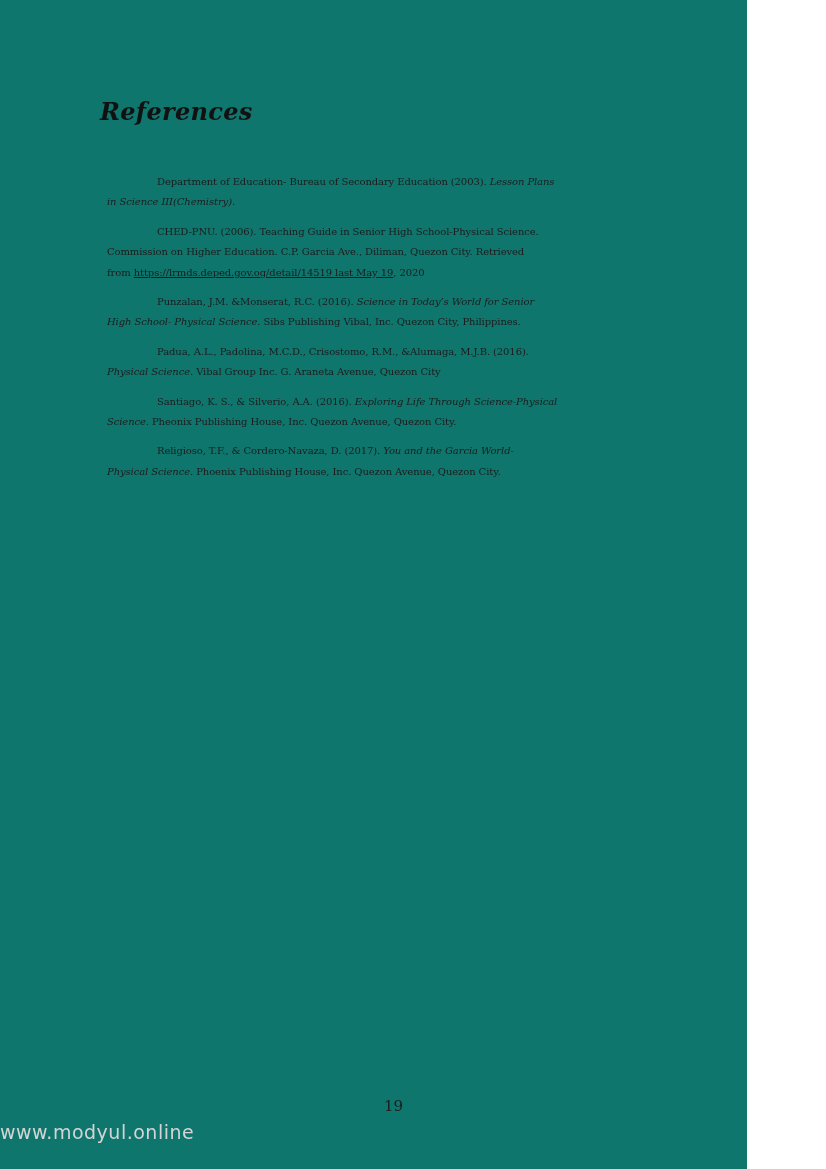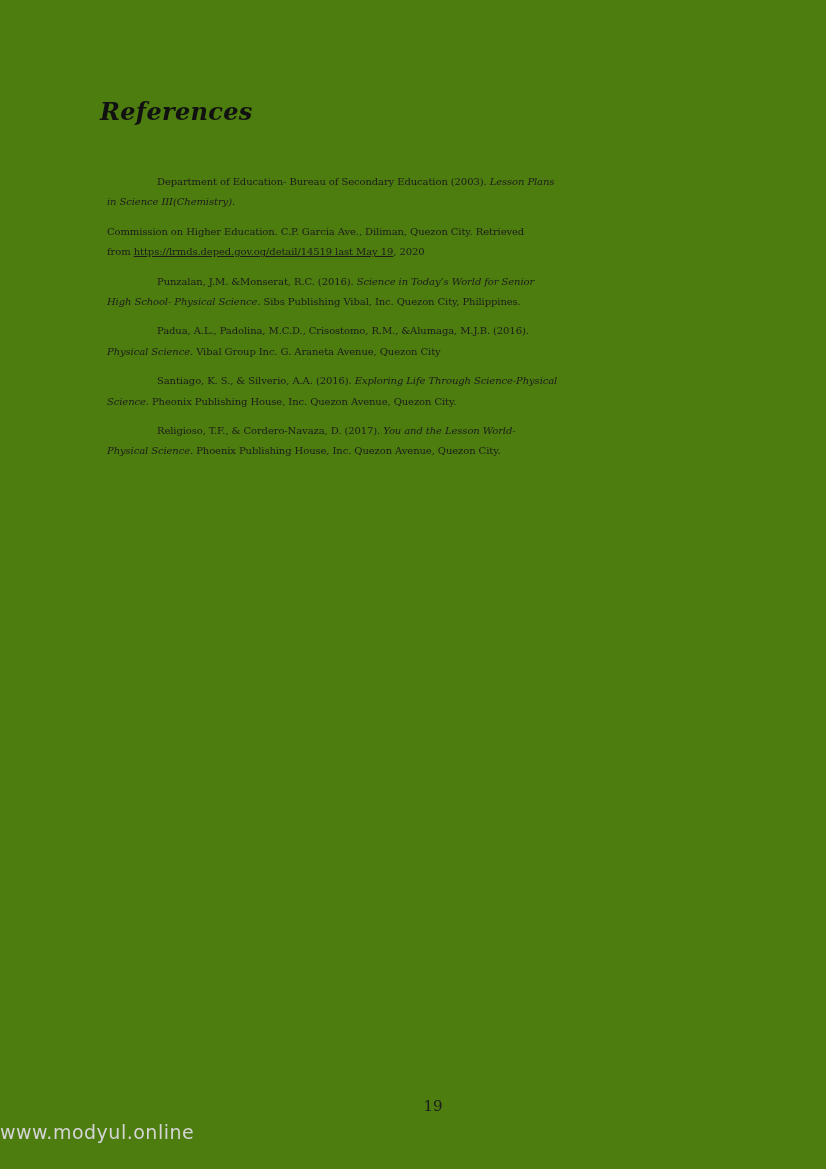--- a/index.html
+++ b/index.html
@@ -1,20 +1,20 @@
 <!DOCTYPE html>
 <html><head>
 <meta charset="utf-8">
 <style>
   html, body { margin: 0; padding: 0; background: #ffffff; }
   .page {
     position: relative;
-    width: 826px;
+    width: 747px;
     height: 1169px;
-    background: #4d7c0f;
+    background: #0f766e;
     font-family: "DejaVu Serif", serif;
     color: #1c1c1c;
     overflow: hidden;
   }
   .content {
     position: absolute;
     left: 100px;
     top: 96px;
     width: 660px;
   }
@@ -69,37 +69,38 @@
 
 <div class="page">
   <div class="content">
     <h1 class="doc-title">References</h1>
     <div>
         <div class="reference">
           <div class="ref-line indent"><span class="run normal">Department of Education- Bureau of Secondary Education (2003). </span><span class="run italic">Lesson Plans</span></div>
           <div class="ref-line"><span class="run italic">in Science III(Chemistry).</span></div>
         </div>
         <div class="reference">
+          <div class="ref-line indent"><span class="run normal">CHED-PNU. (2006). Teaching Guide in Senior High School-Physical Science.</span></div>
           <div class="ref-line"><span class="run normal">Commission on Higher Education. C.P. Garcia Ave., Diliman, Quezon City. Retrieved</span></div>
           <div class="ref-line"><span class="run normal">from </span><span class="run link">https://lrmds.deped.gov.og/detail/14519 last May 19</span><span class="run normal">, 2020</span></div>
         </div>
         <div class="reference">
           <div class="ref-line indent"><span class="run normal">Punzalan, J.M. &amp;Monserat, R.C. (2016). </span><span class="run italic">Science in Today’s World for Senior</span></div>
           <div class="ref-line"><span class="run italic">High School- Physical Science</span><span class="run normal">. Sibs Publishing Vibal, Inc. Quezon City, Philippines.</span></div>
         </div>
         <div class="reference">
           <div class="ref-line indent"><span class="run normal">Padua, A.L., Padolina, M.C.D., Crisostomo, R.M., &amp;Alumaga, M.J.B. (2016).</span></div>
           <div class="ref-line"><span class="run italic">Physical Science.</span><span class="run normal"> Vibal Group Inc. G. Araneta Avenue, Quezon City</span></div>
         </div>
         <div class="reference">
           <div class="ref-line indent"><span class="run normal">Santiago, K. S., &amp; Silverio, A.A. (2016). </span><span class="run italic">Exploring Life Through Science-Physical</span></div>
           <div class="ref-line"><span class="run italic">Science.</span><span class="run normal"> Pheonix Publishing House, Inc. Quezon Avenue, Quezon City.</span></div>
         </div>
         <div class="reference">
-          <div class="ref-line indent"><span class="run normal">Religioso, T.F., &amp; Cordero-Navaza, D. (2017). </span><span class="run italic">You and the Lesson World-</span></div>
+          <div class="ref-line indent"><span class="run normal">Religioso, T.F., &amp; Cordero-Navaza, D. (2017). </span><span class="run italic">You and the Garcia World-</span></div>
           <div class="ref-line"><span class="run italic">Physical Science.</span><span class="run normal"> Phoenix Publishing House, Inc. Quezon Avenue, Quezon City.</span></div>
         </div>
       </div>
   </div>
 
   <div class="footer-pagenum">19</div>
 
   <div class="watermark">www.modyul.online</div>
 </div>
 

